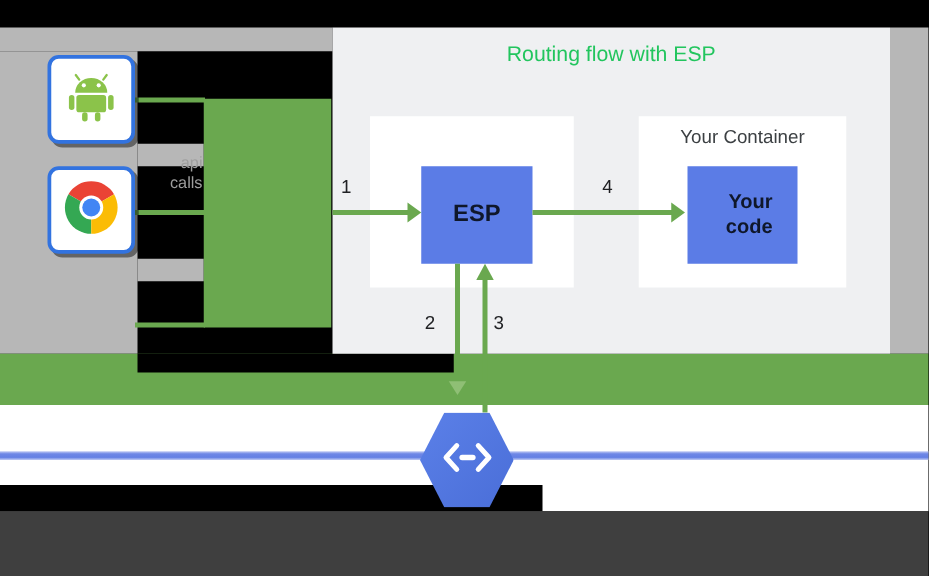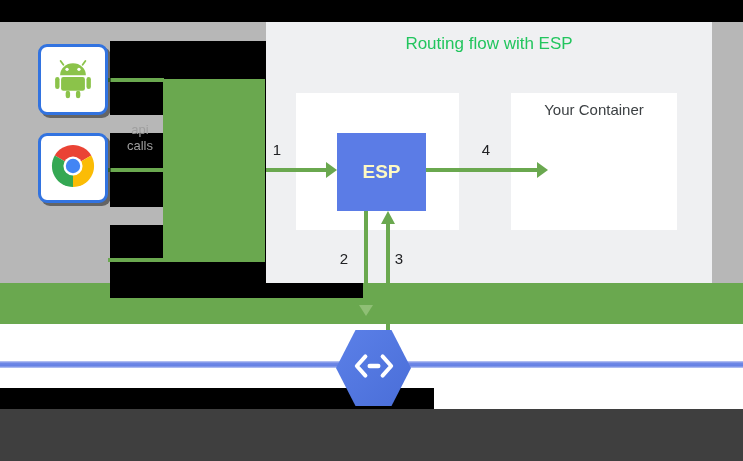--- a/index.html
+++ b/index.html
@@ -8,21 +8,21 @@
     background:#000;font-family:"Liberation Sans",sans-serif;
   }
   .abs{position:absolute;}
   
   .gray{background:#b7b7b7;}
   
   .green{background:#6aa84f;}
   
   .panel{background:#eff0f2;}
   .white-box{background:#ffffff;}
-  .blue-box{background:#5b7ce6;color:#fef9c3;font-weight:bold;display:flex;align-items:center;justify-content:center;text-align:right;}
+  .blue-box{background:#5b7ce6;color:#0f172a;font-weight:bold;display:flex;align-items:center;justify-content:center;text-align:right;}
   .device-box{
     background:#ffffff;border:3px solid #3273e0;border-radius:9px;
     box-shadow:3px 3px 0 rgba(0,0,0,0.45);
     display:flex;align-items:center;justify-content:center;
   }
   .num{font-size:15px;color:#202124;text-align:center;}
   .ctr-label{font-size:15px;color:#3c4043;text-align:center;}
   .title{font-size:17px;color:#22c55e;text-align:center;}
   .arrow-right{width:0;height:0;border-top:8px solid transparent;border-bottom:8px solid transparent;border-left:11px solid #6aa84f;}
   .arrow-up{width:0;height:0;border-left:7px solid transparent;border-right:7px solid transparent;border-bottom:13px solid #6aa84f;}
@@ -66,20 +66,23 @@
   <div class="abs panel" style="left:266px;top:22px;width:446px;height:261px;"></div>
   <div class="abs title" style="left:266px;top:34px;width:446px;height:22px;">Routing flow with ESP</div>
 
   <div class="abs white-box" style="left:296px;top:93px;width:163px;height:137px;"></div>
   <div class="abs blue-box" style="left:337px;top:133px;width:89px;height:78px;font-size:19px;">
     <span>ESP</span>
   </div>
 
   <div class="abs white-box" style="left:511px;top:93px;width:166px;height:137px;"></div>
   <div class="abs ctr-label" style="left:511px;top:101px;width:166px;">Your Container</div>
+  <div class="abs blue-box" style="left:550px;top:133px;width:88px;height:78px;font-size:16px;line-height:20px;">
+    <span style="width:48px;">Your code</span>
+  </div>
 
   <div class="abs hline" style="left:108px;top:78px;width:56px;"></div>
   <div class="abs hline" style="left:108px;top:168px;width:56px;"></div>
   <div class="abs hline" style="left:108px;top:258px;width:56px;"></div>
 
   <div class="abs hline" style="left:266px;top:168px;width:61px;"></div>
   <div class="abs arrow-right" style="left:326px;top:162px;"></div>
   <div class="abs num" style="left:268px;top:141px;width:18px;">1</div>
 
   <div class="abs hline" style="left:426px;top:168px;width:112px;"></div>
@@ -87,21 +90,21 @@
   <div class="abs num" style="left:477px;top:141px;width:18px;">4</div>
 
   <div class="abs vline" style="left:364px;top:211px;height:95px;"></div>
   <div class="abs arrow-down" style="left:359px;top:305px;"></div>
   <div class="abs num" style="left:334px;top:250px;width:20px;">2</div>
 
   <div class="abs vline" style="left:386px;top:224px;height:106px;"></div>
   <div class="abs arrow-up" style="left:381px;top:211px;"></div>
   <div class="abs num" style="left:389px;top:250px;width:20px;">3</div>
 
-  <div class="abs api-calls" style="left:118px;top:122px;width:44px;">api calls</div>
+  <div class="abs api-calls" style="left:118px;top:122px;width:44px;text-align:right;">api calls</div>
 
   <div class="abs device-box" style="left:38px;top:44px;width:64px;height:65px;">
     <span>
       <svg width="44" height="44" viewBox="0 0 48 48">
         <g fill="#8BC34A">
           <path d="M13.5 9.5 L10.5 5.5" stroke="#8BC34A" stroke-width="2" stroke-linecap="round"></path>
           <path d="M34.5 9.5 L37.5 5.5" stroke="#8BC34A" stroke-width="2" stroke-linecap="round"></path>
           <path d="M10 21 a14 13 0 0 1 28 0 z"></path>
           <rect x="11" y="23" width="26" height="15" rx="2.5"></rect>
           <rect x="4.5" y="23" width="4.8" height="13" rx="2.4"></rect>

